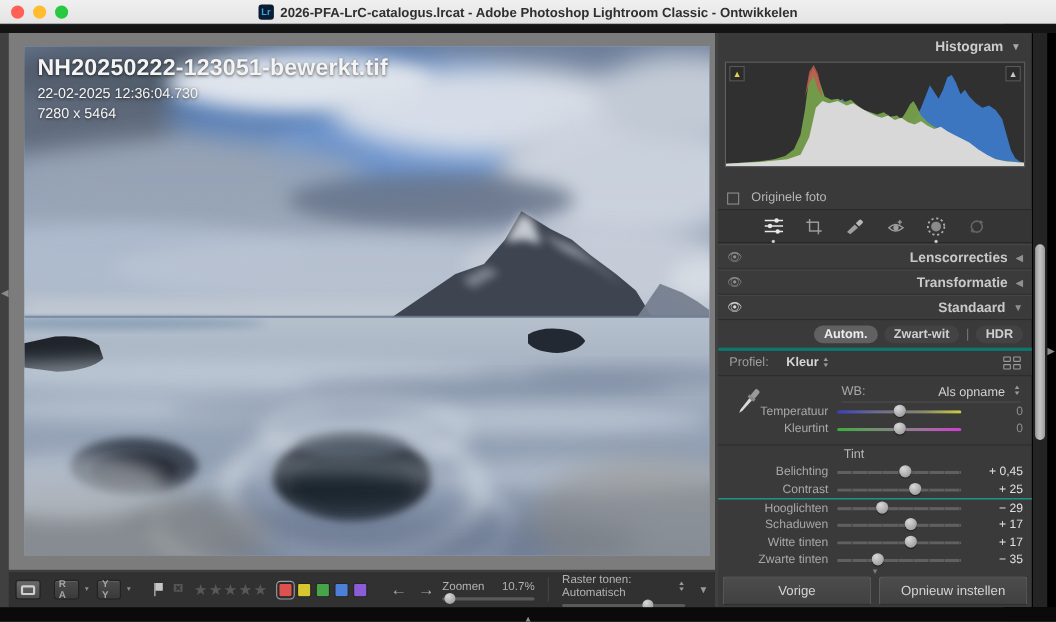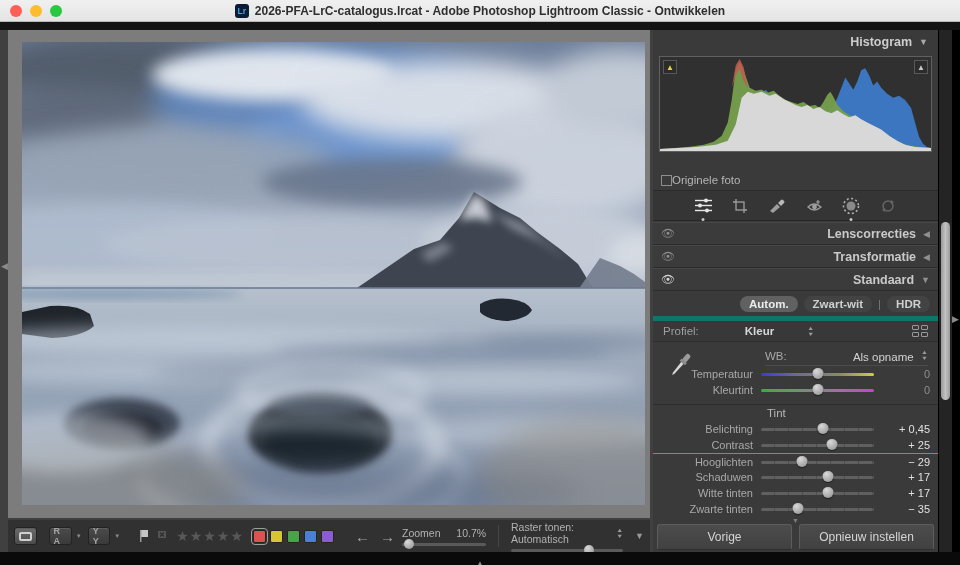--- a/index.html
+++ b/index.html
@@ -56,40 +56,40 @@
   .rpanel { position:absolute; left:653px; top:30px; width:285px; height:522px; background:#3a3a3a; }
   .rscroll { position:absolute; left:939px; top:30px; width:13px; height:522px; background:#242424; }
   .rscroll .thumb { position:absolute; left:2px; top:192px; width:9px; height:178px; background:linear-gradient(90deg,#9a9a9a,#c2c2c2,#9a9a9a); border-radius:5px; }
 
   .histo-header { position:absolute; top:0; left:0; right:0; height:24px; display:flex; align-items:center; justify-content:flex-end; padding-right:10px; gap:7px; color:#cdcdcd; font-size:12.5px; font-weight:bold; }
   .caret-down { color:#a9a9a9; font-size:9px; }
   .histo-box { position:absolute; top:26px; left:6px; width:273px; height:96px; background:#303030; border:1px solid #606060; }
   .clip-warn { position:absolute; top:3px; width:14px; height:14px; background:#2c2c2c; border:1px solid #585858; display:flex; align-items:center; justify-content:center; font-size:8px; }
   .clip-warn.l { left:3px; color:#e3d44b; } .clip-warn.r { right:3px; color:#c9c9c9; }
   .histo-info { position:absolute; top:124px; left:8px; right:8px; height:14px; display:flex; justify-content:space-between; color:#9b9b9b; font-size:10.5px; }
-  .orig-row { position:absolute; top:141px; left:8px; height:18px; display:flex; align-items:center; gap:0; color:#b5b5b5; font-size:11.5px; }
+  .orig-row { position:absolute; top:141px; left:8px; height:18px; display:flex; align-items:center; gap:11px; color:#b5b5b5; font-size:11.5px; }
   .checkbox { width:11px; height:11px; border:1px solid #8e8e8e; background:transparent; }
 
   .toolstrip { position:absolute; top:160px; left:0; right:0; height:31px; background:#353535; border-top:1px solid #2a2a2a; border-bottom:1px solid #272727; display:flex; align-items:center; justify-content:center; gap:19px; }
   .tool { position:relative; width:18px; height:18px; display:flex; align-items:center; justify-content:center; }
   .tool svg { display:block; }
   .tool .dot { position:absolute; left:50%; bottom:-6px; width:3px; height:3px; border-radius:50%; background:#c9c9c9; transform:translateX(-50%); }
 
   .prow { position:absolute; left:0; right:0; height:23px; background:#3b3b3b; border-top:1px solid #474747; border-bottom:1px solid #2c2c2c; display:flex; align-items:center; padding:0 8px; }
   .prow .eye { color:#8f8f8f; font-size:11px; width:18px; }
   .prow.bright .eye { color:#d6d6d6; }
   .prow .plabel { flex:1; text-align:right; color:#c9c9c9; font-size:12.5px; font-weight:bold; padding-right:7px; }
   .prow .pcaret { color:#909090; font-size:9px; }
 
   .treat-row { position:absolute; left:0; right:0; top:262px; height:23px; display:flex; align-items:center; justify-content:flex-end; gap:6px; padding-right:8px; font-size:11.5px; }
   .pill { padding:2px 9px; border-radius:9px; color:#cfcfcf; background:#434343;font-weight:bold; }
   .pill.sel { background:#616161; color:#ececec; }
   .pill-sep { color:#777; }
 
-  .profiel-row { position:absolute; left:0; right:0; top:286px; height:26px; background:#383838; border-top:5px solid #0f766e; border-bottom:1px solid #2d2d2d; display:flex; align-items:center; padding:0 10px; font-size:11.5px;gap:30px; }
+  .profiel-row { position:absolute; left:0; right:0; top:286px; height:26px; background:#383838; border-top:3px solid #0f766e; border-bottom:1px solid #2d2d2d; display:flex; align-items:center; padding:0 10px; font-size:11.5px; }
   .profiel-row .plbl { color:#9e9e9e; margin-right:16px; }
   .profiel-row .pval { color:#d6d6d6; font-weight:bold; }
   .grid-icon { margin-left:auto; display:grid; grid-template-columns:7px 7px; grid-gap:2px; }
   .grid-icon i { width:7px; height:5px; border:1px solid #9a9a9a; border-radius:1px; }
 
   .wb-block { position:absolute; left:0; right:0; top:313px; height:61px; }
   .dropper { position:absolute; left:12px; top:6px; }
   .wb-row { margin:6px 10px 0 112px; height:17px; display:flex; align-items:center; justify-content:space-between; border-bottom:1px solid #4c4c4c; padding-bottom:2px; }
   .wb-row .wlbl { color:#a8a8a8; font-size:11.5px; }
   .wb-row .wval { color:#d2d2d2; font-size:11.5px; }
@@ -197,20 +197,25 @@
         <ellipse cx="298" cy="362" rx="50" ry="12" fill="#5a6678" opacity=".6" filter="url(#b4)"></ellipse>
         <ellipse cx="300" cy="405" rx="115" ry="58" fill="none" stroke="#e2e7ee" stroke-width="16" opacity=".5" filter="url(#b8)"></ellipse>
         <ellipse cx="280" cy="435" rx="160" ry="55" fill="none" stroke="#d5dde6" stroke-width="13" opacity=".4" filter="url(#b8)"></ellipse>
         <ellipse cx="520" cy="390" rx="130" ry="16" fill="#cdd6e0" opacity=".45" filter="url(#b8)"></ellipse>
         <ellipse cx="360" cy="450" rx="200" ry="25" fill="#5e6d86" opacity=".55" filter="url(#b12)"></ellipse>
         <ellipse cx="180" cy="430" rx="90" ry="14" fill="#6a7890" opacity=".4" filter="url(#b8)"></ellipse>
         <ellipse cx="70" cy="445" rx="150" ry="45" fill="#8b8577" opacity=".45" filter="url(#b12)"></ellipse>
         <ellipse cx="570" cy="430" rx="110" ry="55" fill="#8f8779" opacity=".4" filter="url(#b12)"></ellipse>
         <ellipse cx="40" cy="400" rx="90" ry="30" fill="#cfd6de" opacity=".5" filter="url(#b8)"></ellipse>
       </svg>
+      <div class="overlay">
+        <div class="ov-name">NH20250222-123051-bewerkt.tif</div>
+        <div class="ov-sub">22-02-2025 12:36:04.730</div>
+        <div class="ov-sub">7280 x 5464</div>
+      </div>
     </div>
   </div>
 
   <div class="toolbar">
     <div class="vbtn active">
         <div class="loupe-glyph"></div>
       </div>
     <div class="tb-gap-s"></div>
     <div class="vbtn">R A</div>
     <div class="vcaret">▼</div>

